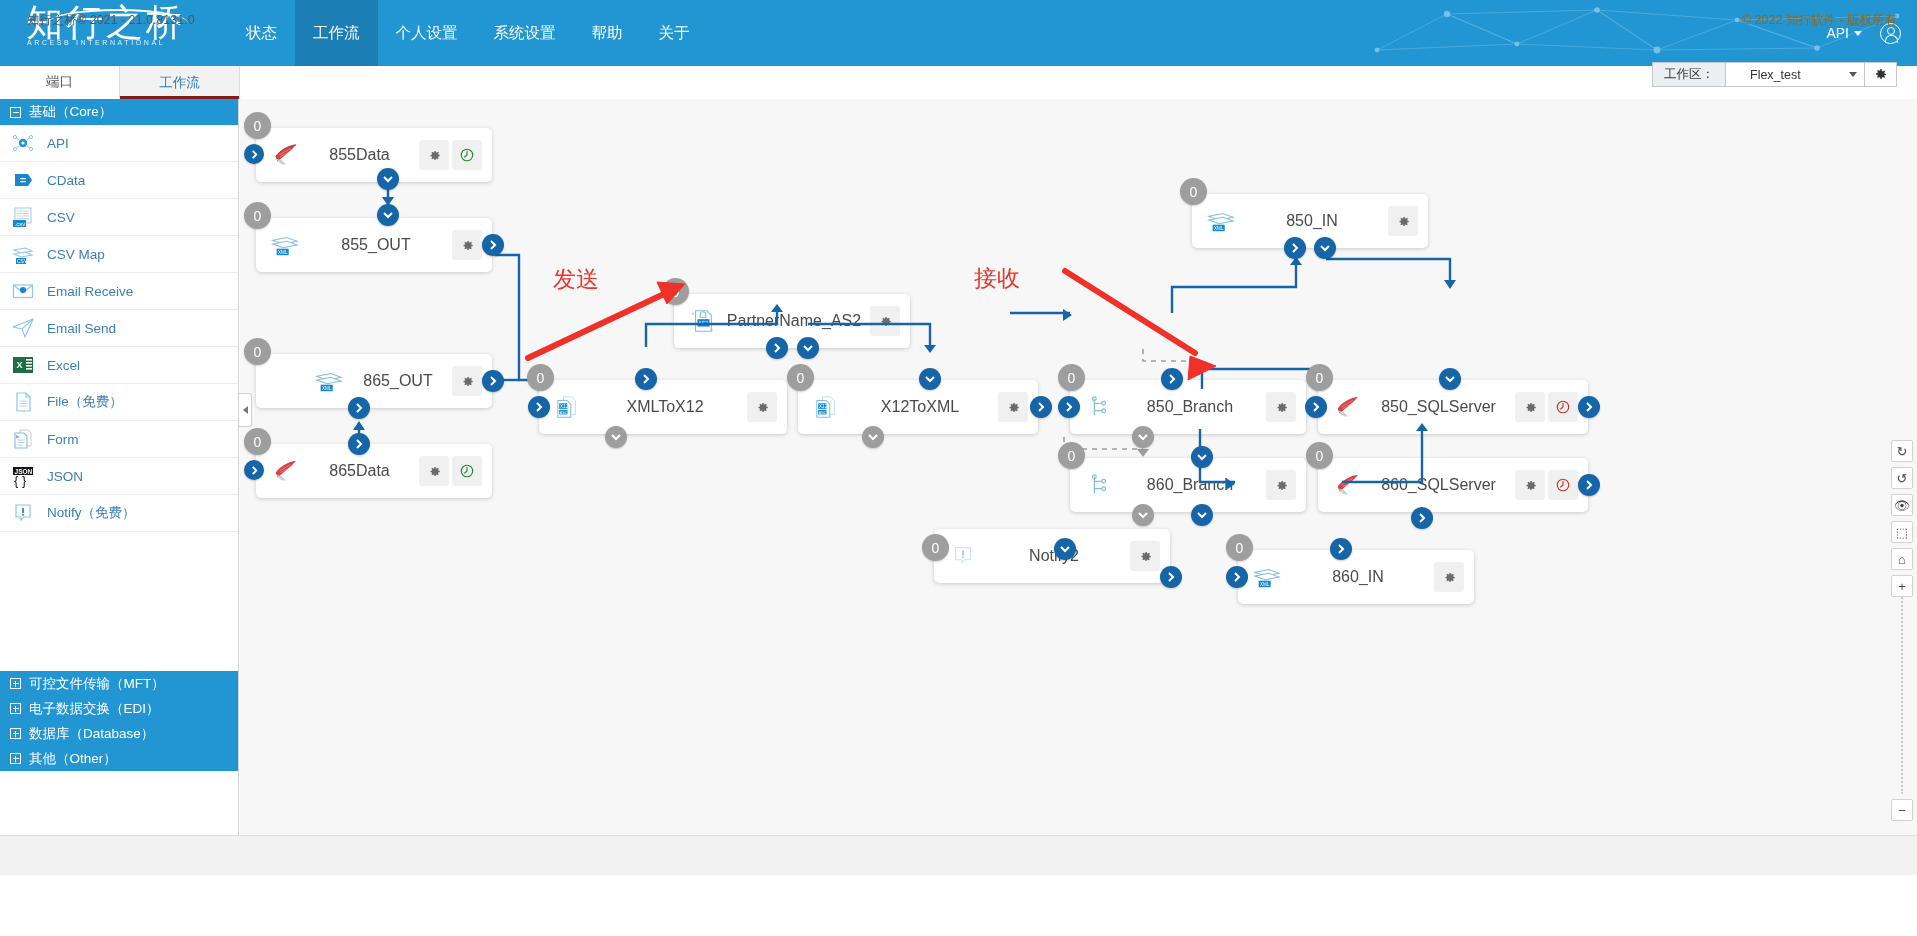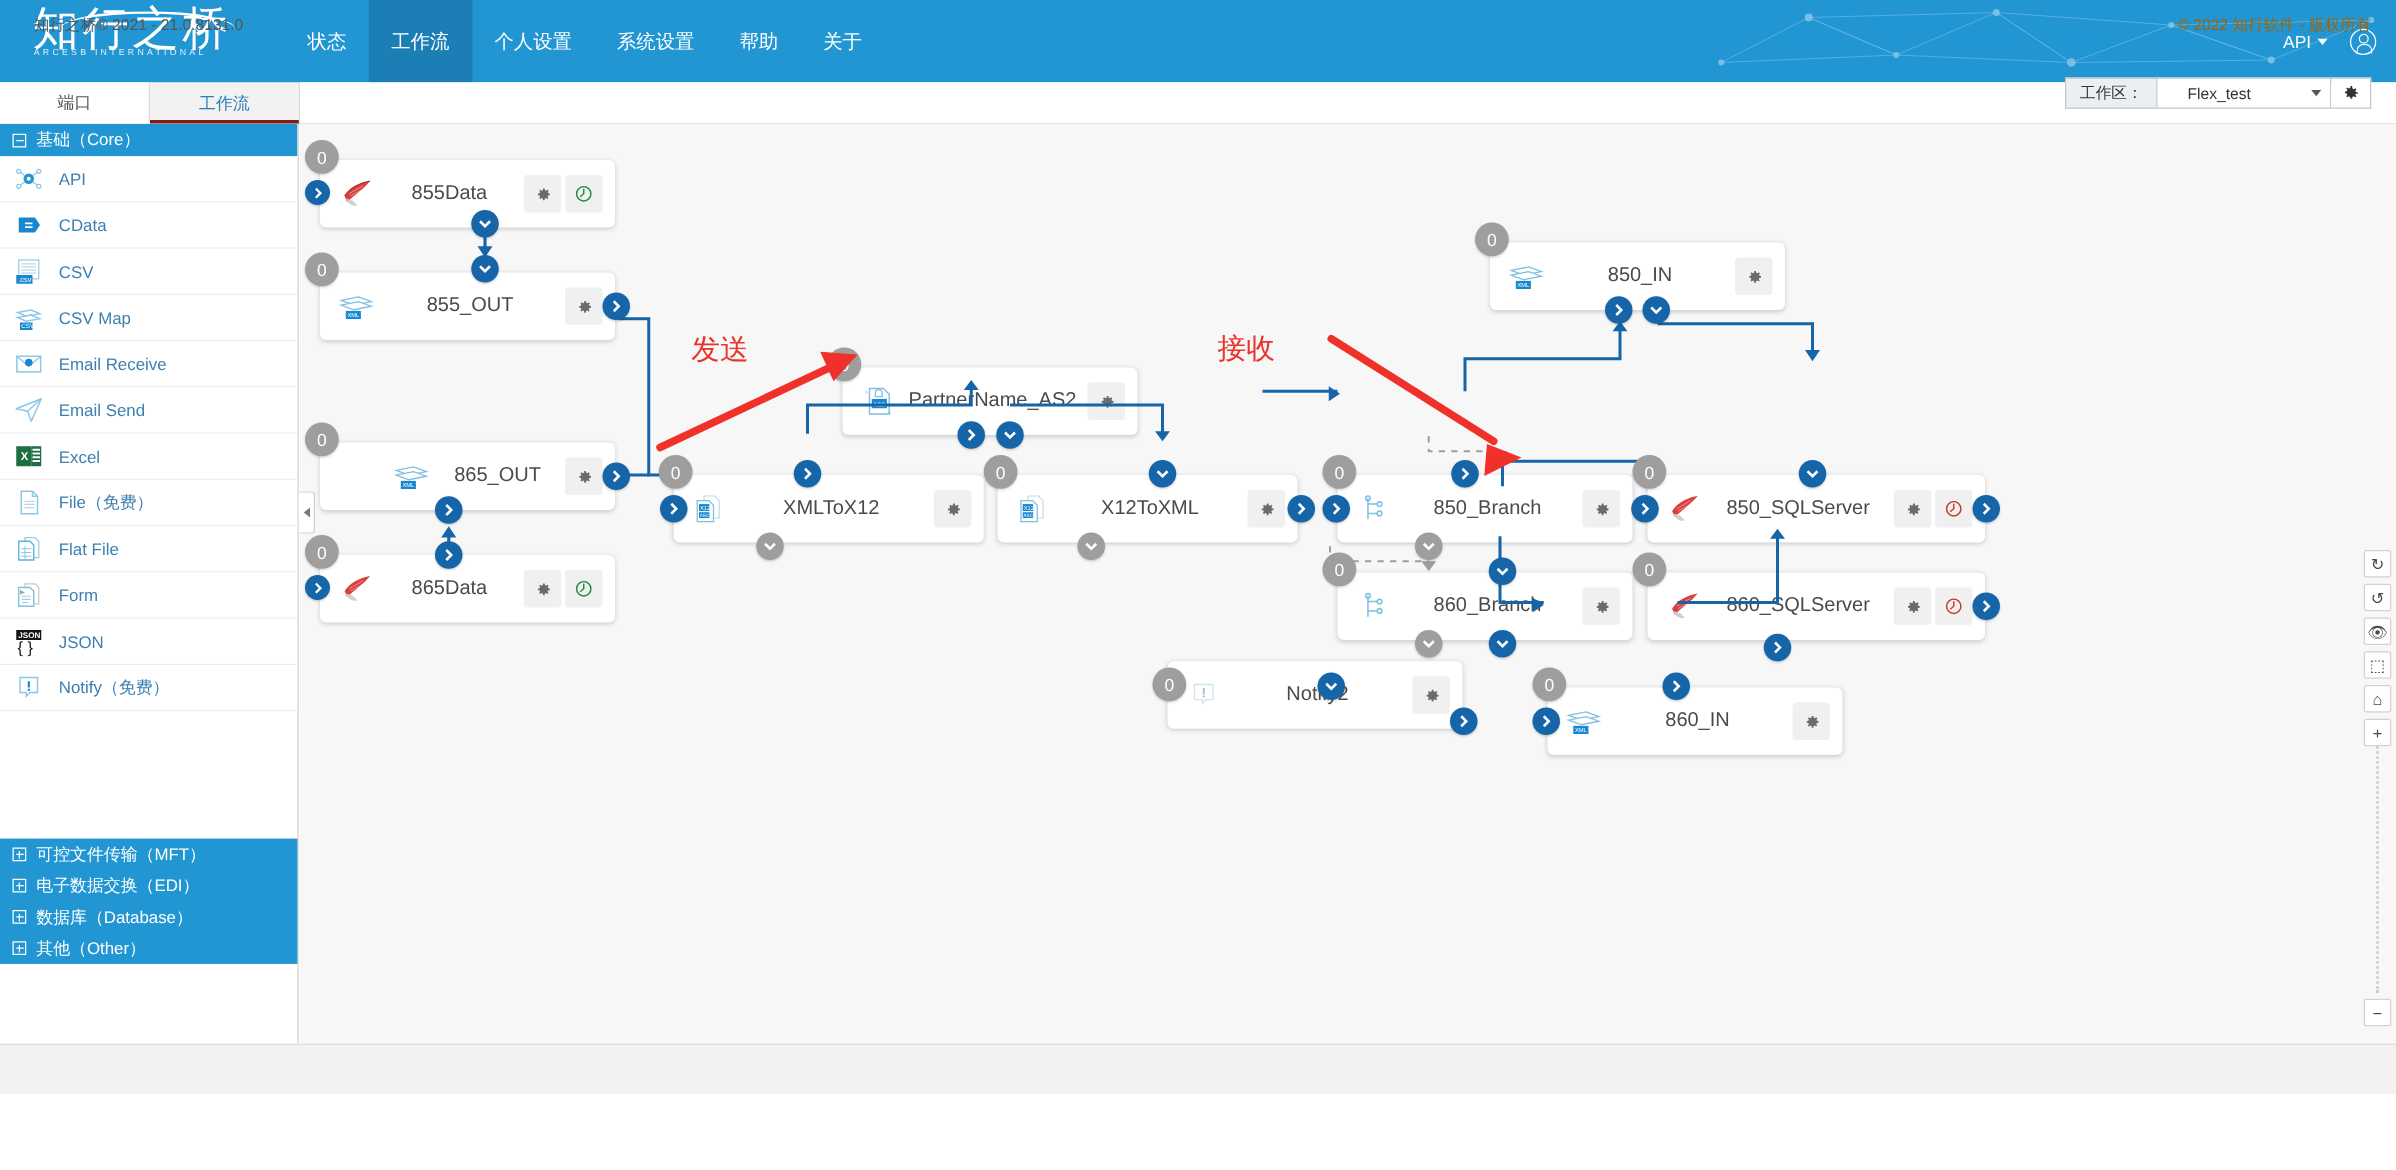--- a/index.html
+++ b/index.html
@@ -396,30 +396,20 @@
       <svg class="pico" viewBox="0 0 24 24">
         <path d="M6 3h9l4 4v14H6z" fill="#fff" stroke="#8cc8e8" stroke-width="1.2"></path>
         <path d="M15 3v4h4" fill="none" stroke="#8cc8e8" stroke-width="1.2"></path>
         <g stroke="#b9d8ea" stroke-width="1">
               <path d="M8.5 11h8M8.5 13.5h8M8.5 16h8"></path>
             </g>
       </svg>
       <span>File（免费）</span>
     </div>
 
-    <div class="port">
-      <svg class="pico" viewBox="0 0 24 24">
-        <path d="M9 3h8l3 3v13H9z" fill="#fff" stroke="#9fc9e2" stroke-width="1"></path>
-        <path d="M4 6h9l3 3v12H4z" fill="#fff" stroke="#5fb0dd" stroke-width="1.1"></path>
-        <g stroke="#8cc8e8" stroke-width=".9">
-              <path d="M6 12h8M6 15h8M6 18h8M9 10v11"></path>
-            </g>
-      </svg>
-      <span>Flat File</span>
-    </div>
 
     <div class="port">
       <svg class="pico" viewBox="0 0 24 24">
         <path d="M9 3h8l3 3v13H9z" fill="#fff" stroke="#c9c9c9" stroke-width="1"></path>
         <path d="M4 6h9l3 3v12H4z" fill="#fff" stroke="#7fbfe0" stroke-width="1.1"></path>
         <g stroke="#9fc9e2" stroke-width=".9">
               <path d="M6.5 13h7M6.5 15.5h7M6.5 18h5"></path>
             </g>
         <path d="M5 8 L9 10 L5 11.5Z" fill="#9aa7ae"></path>
       </svg>

